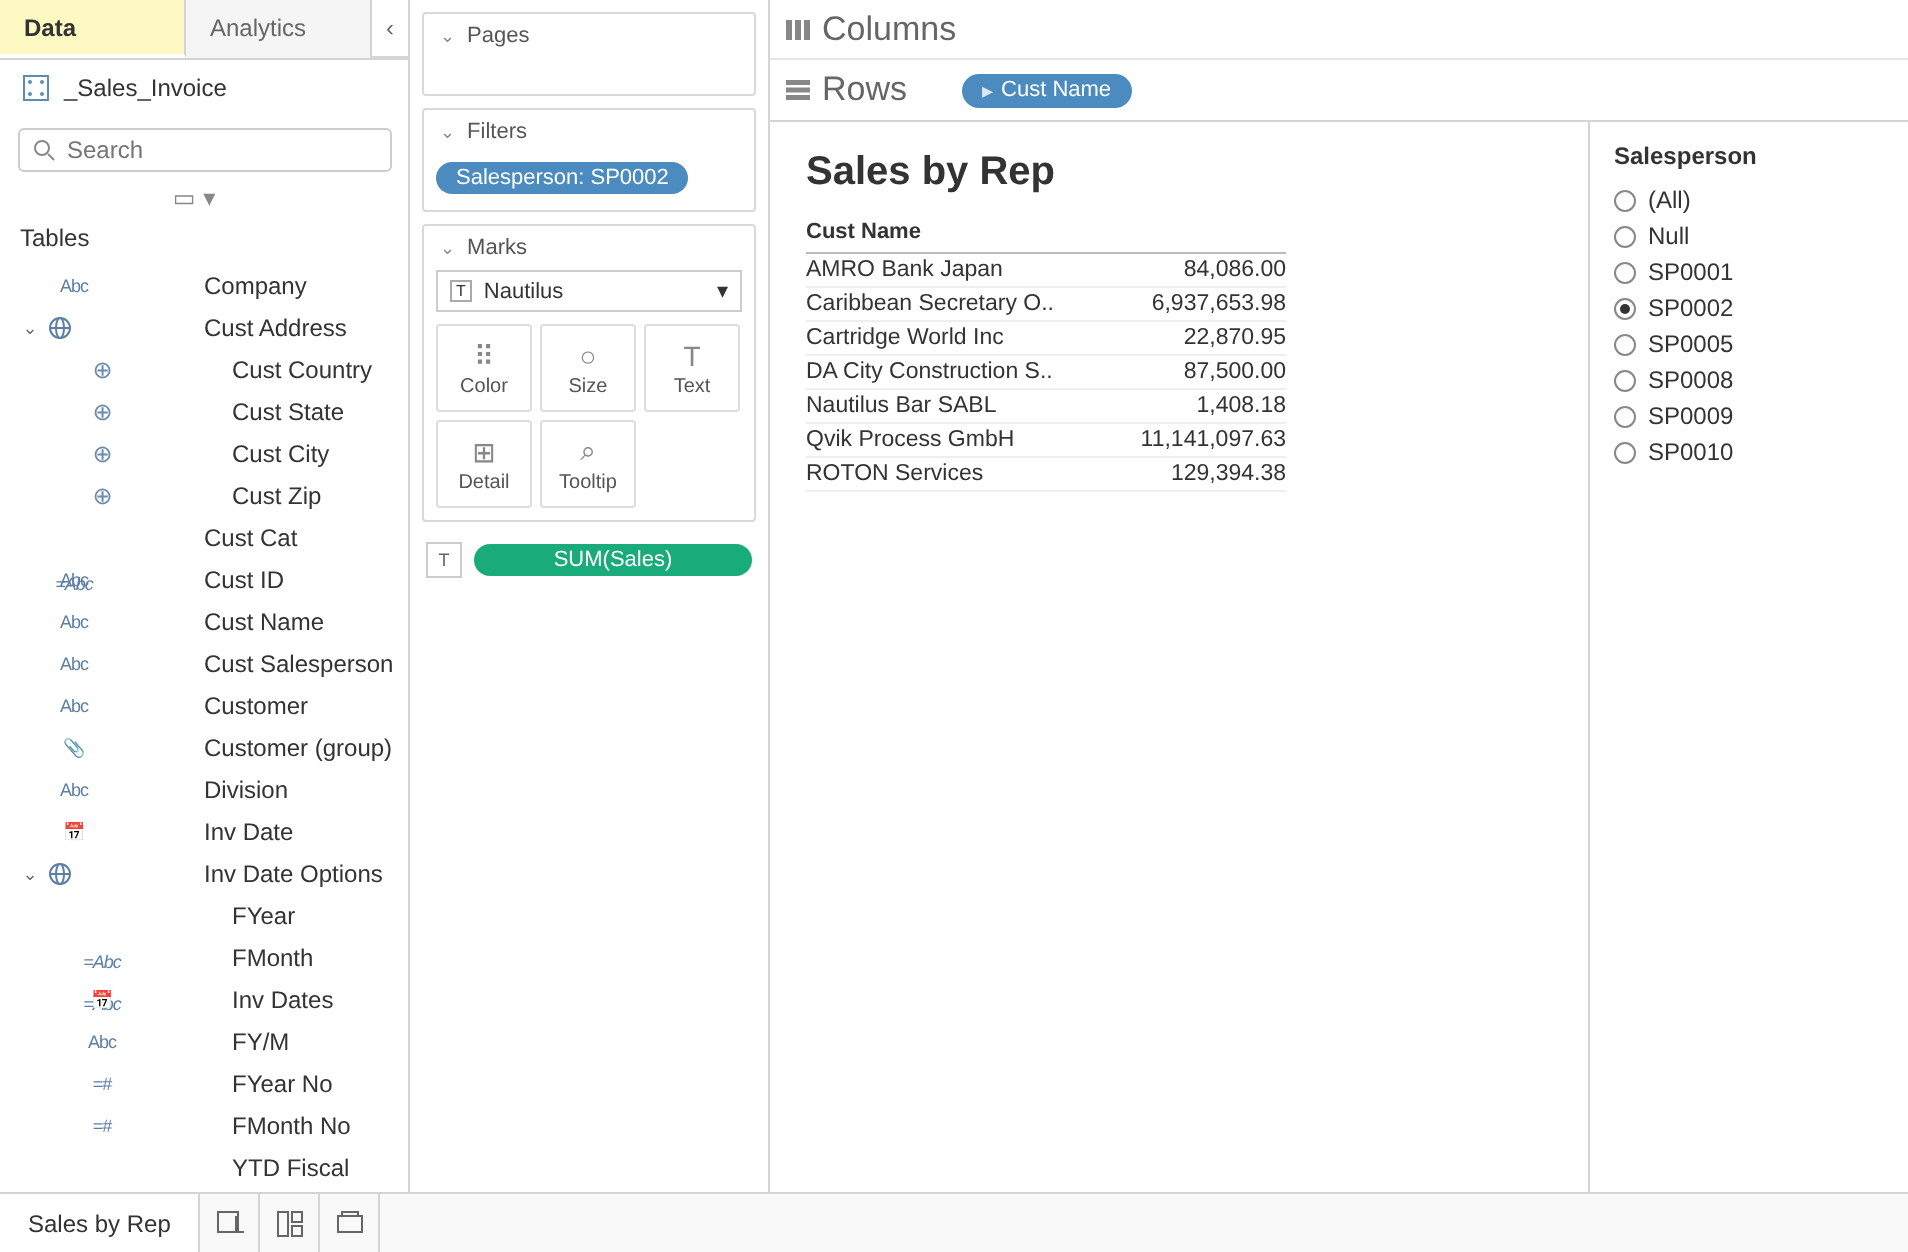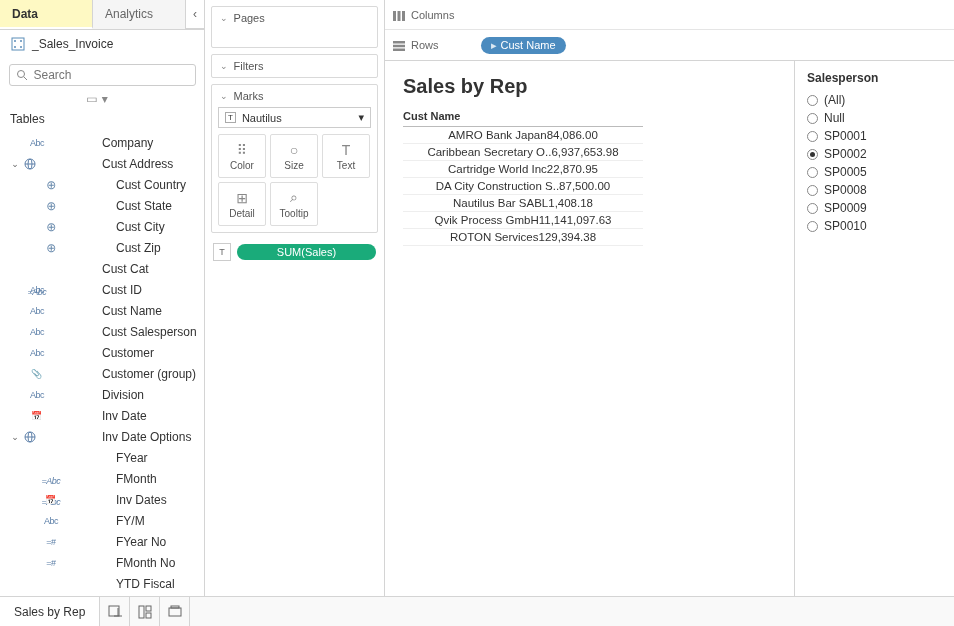--- a/index.html
+++ b/index.html
@@ -43,27 +43,27 @@
 .marks-grid { display:flex; flex-wrap:wrap; gap:4px; padding: 0 6px 6px 6px;}
 .mark-btn { width: 48px; height: 44px; border:1px solid #ddd; border-radius:2px; display:flex; flex-direction:column; align-items:center; justify-content:center; gap:2px; font-size:10px; color:#555; cursor:pointer;}
 .mark-btn .mi { font-size:14px; color:#888;}
 .sum-row { display:flex; align-items:center; gap:6px; padding: 4px 2px 0 2px;}
 .sum-row .t-icon { width:18px; height:18px; border:1px solid #ccc; display:flex; align-items:center; justify-content:center; font-size:9px; color:#666;}
 
 .canvas-area { flex:1; display:flex; flex-direction:column; background:#fff; position:relative;}
 .cols-rows { border-bottom: 1px solid #d4d4d4; }
 .shelf-row { display:flex; align-items:center; height:30px; padding: 0 8px; gap:8px; border-bottom:1px solid #e5e5e5;}
 .shelf-row:last-child{border-bottom:none;}
-.shelf-label { display:flex; align-items:flex-end; gap:6px; color:#666; font-size:11px; width: 80px;}
+.shelf-label { display:flex; align-items:center; gap:6px; color:#666; font-size:17px; width: 80px;}
 .viz-row { flex:1; display:flex; }
 .viz-main { flex:1; padding: 14px 18px; }
 .viz-title { font-size: 20px; font-weight: 600; margin-bottom: 10px;}
 .viz-table { width: 240px; }
 .viz-th { font-weight:600; padding: 2px 0 4px 0; border-bottom:1px solid #bbb; font-size:11px;}
-.viz-tr { display:flex; justify-content:center; padding: 2px 0; font-size:11.5px; border-bottom:1px solid #eee;}
+.viz-tr { display:flex; justify-content:space-between; padding: 2px 0; font-size:11.5px; border-bottom:1px solid #eee;}
 .viz-tr:nth-child(odd){}
 .viz-cust { white-space:nowrap; overflow:hidden; text-overflow:ellipsis; max-width:150px;}
 .viz-val { text-align:right; font-variant-numeric: tabular-nums;}
 .filter-panel { width: 160px; border-left:1px solid #d4d4d4; padding: 10px 12px;}
 .filter-title { font-weight:600; margin-bottom:6px;}
 .radio-row { display:flex; align-items:center; gap:6px; padding:2px 0; font-size:12px; cursor:pointer;}
 .radio { width:11px; height:11px; border:1px solid #888; border-radius:50%; display:flex; align-items:center; justify-content:center;}
 .radio.sel::after{content:""; width:5px; height:5px; background:#333; border-radius:50%;}
 
 .bottom-bar { position:absolute; bottom:0; left:0; right:0; height:30px; border-top:1px solid #d4d4d4; display:flex; align-items:stretch; background:#f9f9f9;}
@@ -242,20 +242,23 @@
           <span class="shelf-caret">⌄</span>
           <span>Pages</span>
         </div>
       <div class="shelf-body" style="height:18px"></div>
     </div>
     <div class="shelf-card">
       <div class="shelf-header">
           <span class="shelf-caret">⌄</span>
           <span>Filters</span>
         </div>
+      <div class="shelf-body">
+        <span class="pill pill-blue">Salesperson: SP0002</span>
+      </div>
     </div>
     <div class="shelf-card">
       <div class="shelf-header">
           <span class="shelf-caret">⌄</span>
           <span>Marks</span>
         </div>
       <div class="marks-dropdown">
         <span style="display:flex;gap:6px;align-items:center">
             <span style="border:1px solid #aaa;font-size:8px;padding:0 2px">T</span>
             <span>Nautilus</span>

